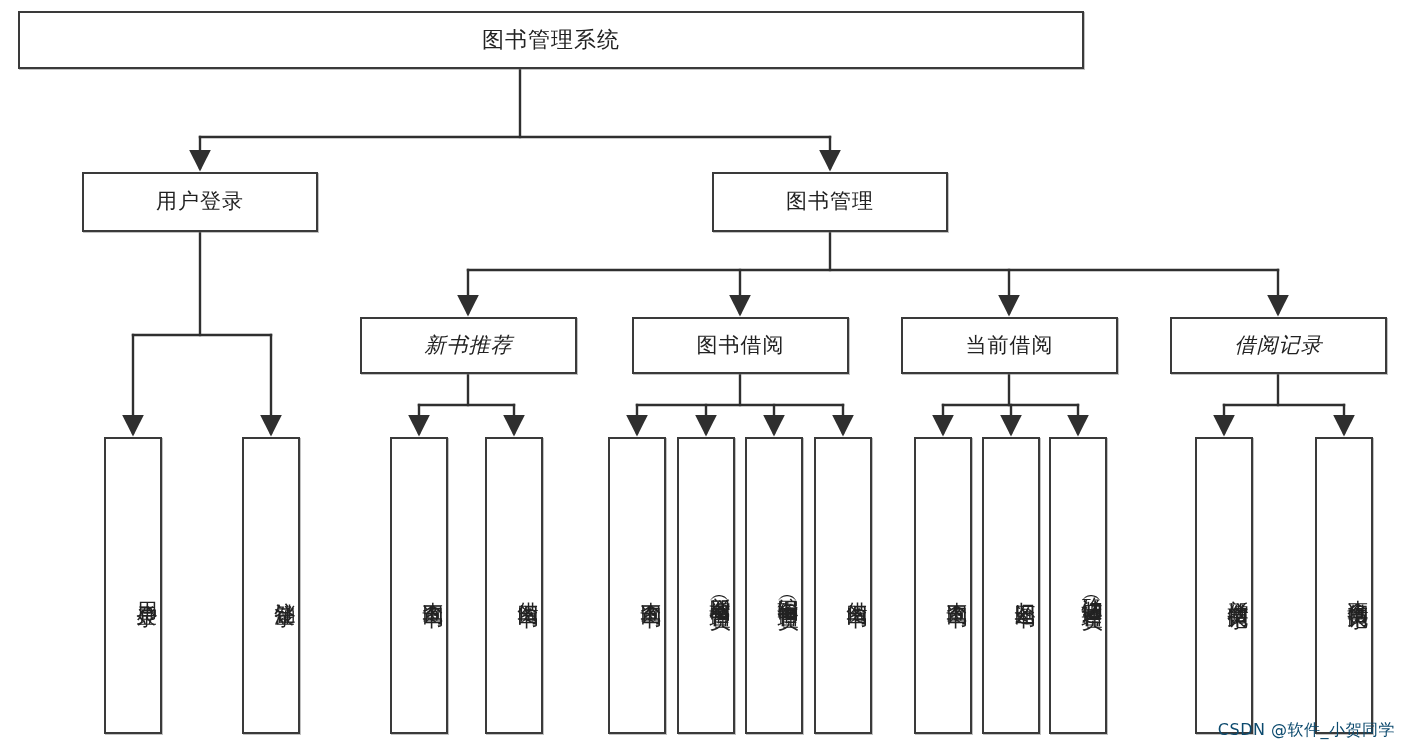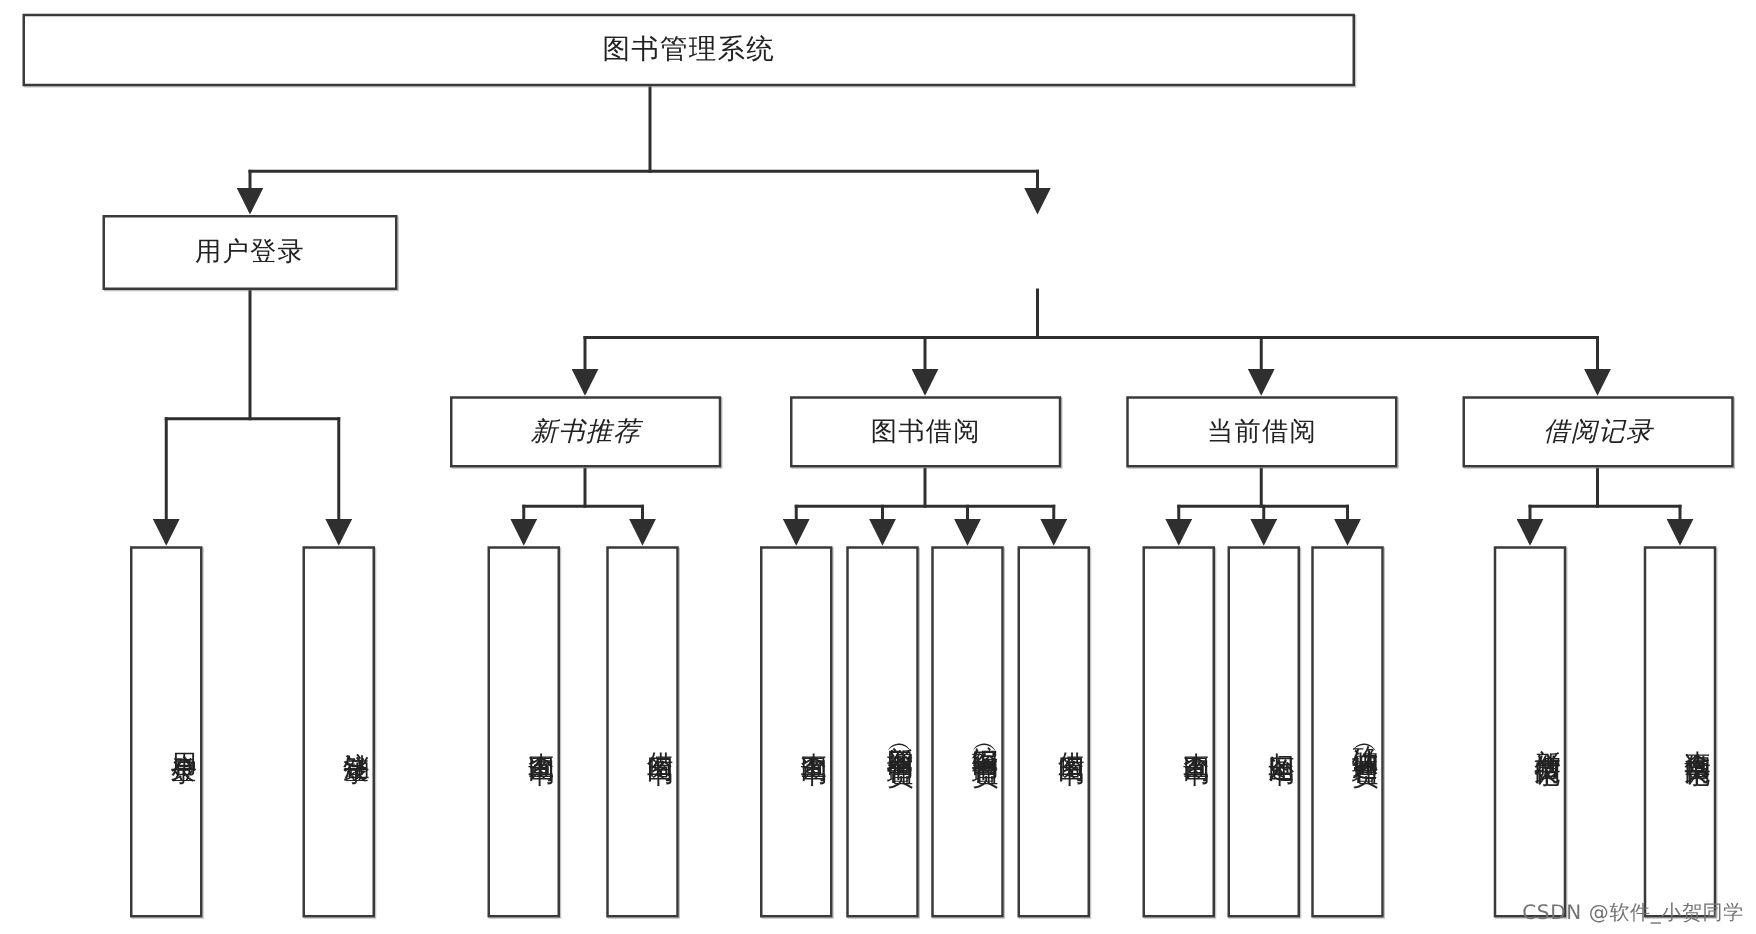--- a/index.html
+++ b/index.html
@@ -60,21 +60,21 @@
     display: block;
   }
   .node.root {
     font-size: 22px;
   }
   #watermark {
     position: absolute;
     right: 10px;
     bottom: 6px;
     font-size: 16px;
-    color: #737373;
+    color: #0c4a6e;
     letter-spacing: 0.5px;
     white-space: nowrap;
     user-select: none;
   }
 </style>
 </head>
 <body>
 
 <div id="canvas">
 
@@ -126,20 +126,21 @@
       <path d="M 1224 405 L 1224 433" marker-end="url(#arrow)"></path>
       <path d="M 1344 405 L 1344 433" marker-end="url(#arrow)"></path>
 
     </g>
   </svg>
 
   <div class="node node-h root" style="left:18px; top:11px; width:1066px; height:58px;">图书管理系统</div>
 
   <div class="node node-h" style="left:82px; top:172px; width:236px; height:60px;">用户登录</div>
 
+  <div class="node node-h" style="left:712px; top:172px; width:236px; height:60px;">图书管理</div>
 
   <div class="node node-h" style="left:360px; top:317px; width:217px; height:57px;font-style:italic;">新书推荐</div>
 
   <div class="node node-h" style="left:901px; top:317px; width:217px; height:57px;">当前借阅</div>
 
   <div class="node node-h" style="left:632px; top:317px; width:217px; height:57px;">图书借阅</div>
 
   <div class="node node-h" style="left:1170px; top:317px; width:217px; height:57px;font-style:italic;">借阅记录</div>
 
   <div class="node node-v" style="left:104px; top:437px; width:58px; height:297px;">

